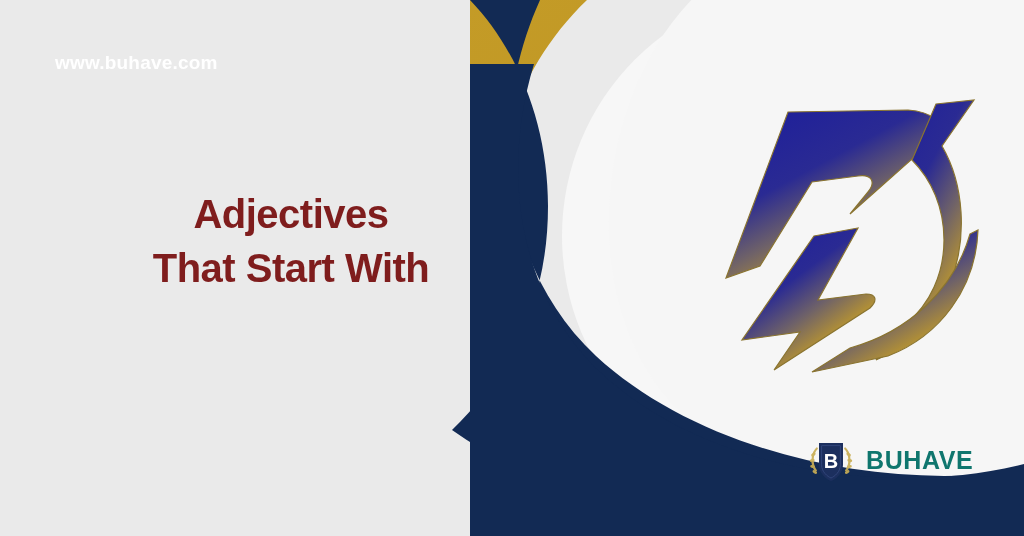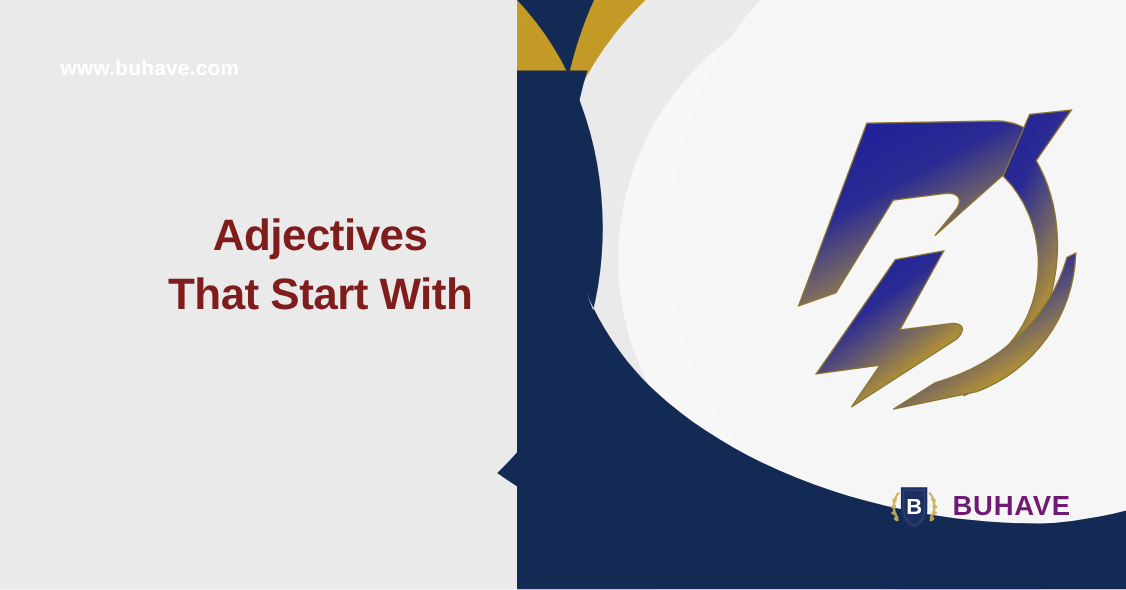--- a/index.html
+++ b/index.html
@@ -92,21 +92,21 @@
     flex: 0 0 auto;
   }
   #logo-lockup .crest svg {
     display: block;
     width: 100%;
     height: 100%;
   }
   #wordmark {
     font-size: 25px;
     font-weight: bold;
-    color: #701a75;
+    color: #0f766e;
     letter-spacing: 0.6px;
     white-space: nowrap;
     line-height: 1;
   }
 </style>
 </head>
 <body>
 
 <div id="canvas">
 

